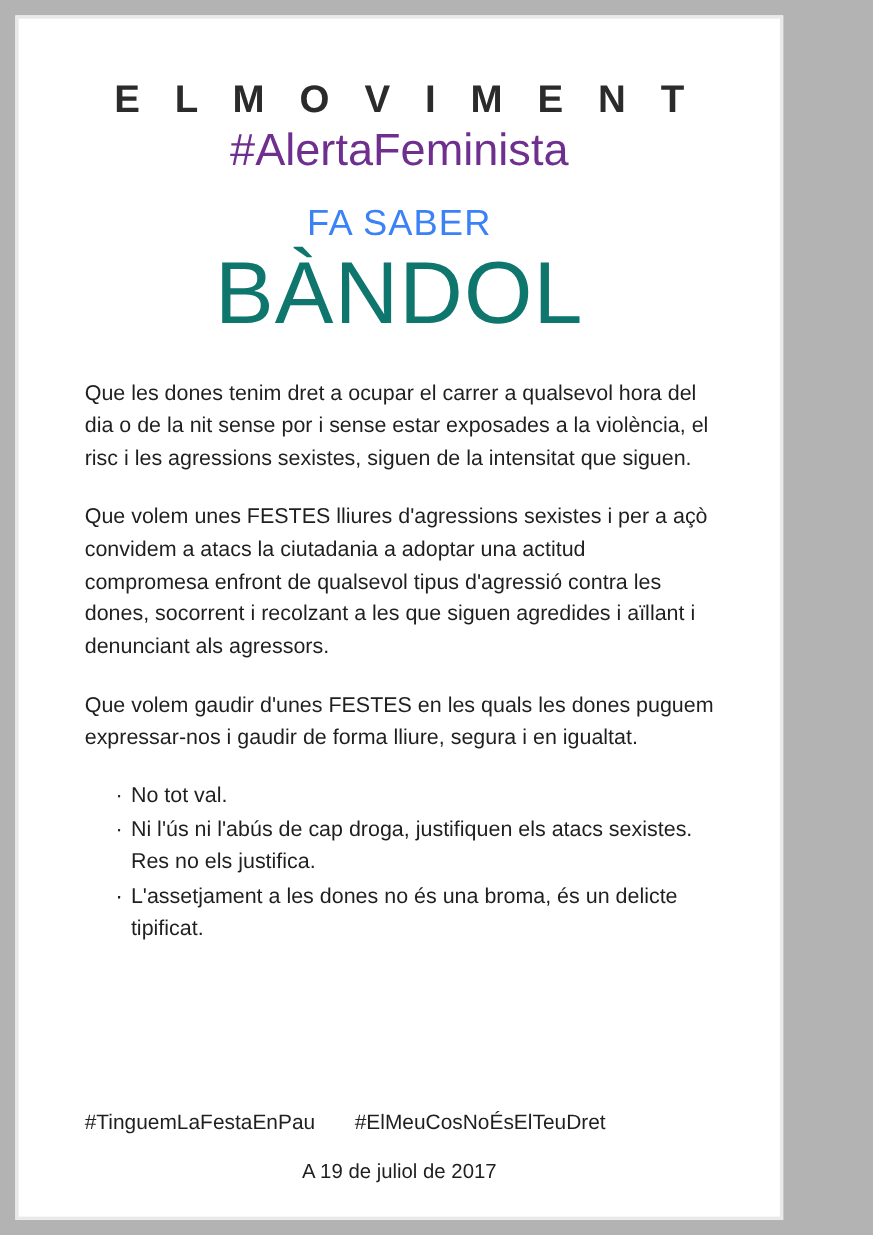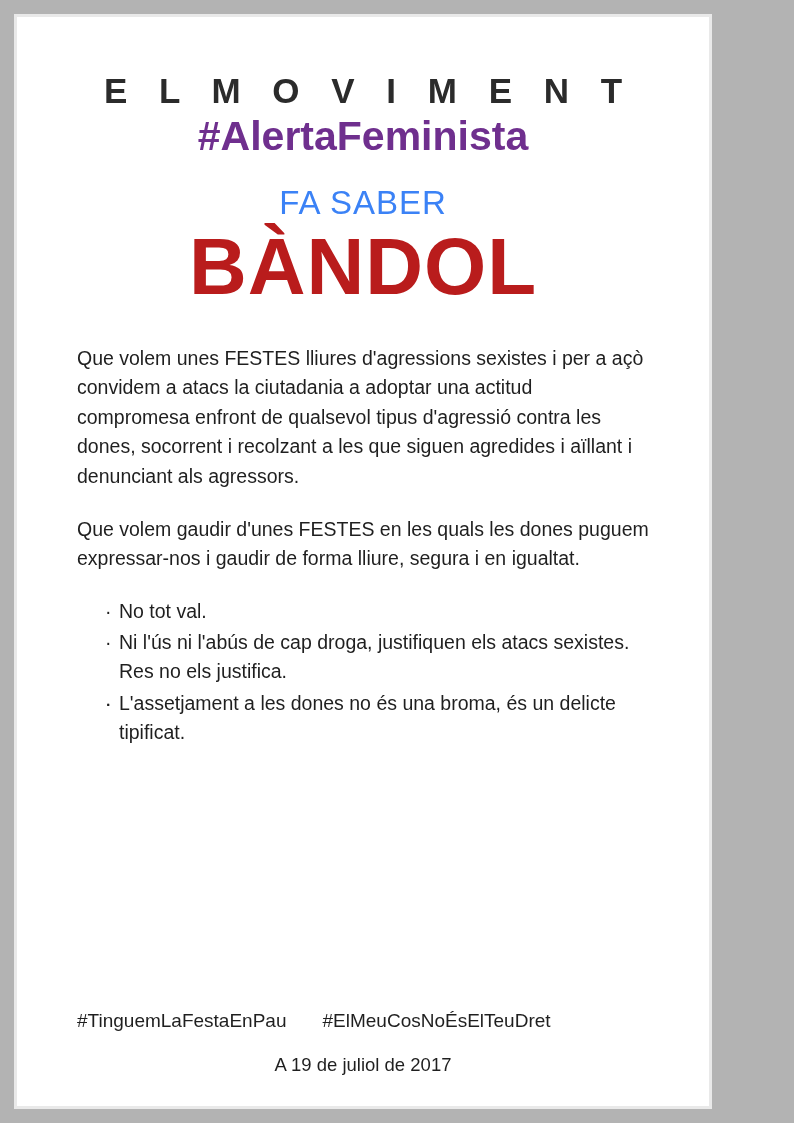--- a/index.html
+++ b/index.html
@@ -40,36 +40,36 @@
     font-size: 35px;
     font-weight: bold;
     letter-spacing: 11px;
     color: #2b2b2b;
     margin-top: 18px;
     margin-bottom: 2px;
     text-indent: 11px;
   }
   .hashtag-line {
     font-size: 41px;
-    font-weight: bold;
+    font-weight: normal;
     color: #6f2f8e;
     letter-spacing: 0px;
     margin-bottom: 14px;
   }
   .fa-saber-line {
     font-size: 33px;
     color: #3b82f6;
     letter-spacing: 1px;
     margin-top: 24px;
     margin-bottom: 0px;
   }
   .bandol-line {
     font-size: 80px;
-    font-weight: bold;
-    color: #b91c1c;
+    font-weight: normal;
+    color: #0f766e;
     letter-spacing: 1px;
     line-height: 1.02;
     margin-top: 4px;
     margin-bottom: 10px;
   }
   .body-block {
     margin-top: 26px;
     color: #1f1f1f;
   }
   .para {
@@ -119,20 +119,21 @@
   <div class="poster-frame">
 
     <div class="header-block">
       <div class="movement-line">E L   M O V I M E N T</div>
       <div class="hashtag-line">#AlertaFeminista</div>
       <div class="fa-saber-line">FA SABER</div>
       <div class="bandol-line">BÀNDOL</div>
     </div>
 
     <div class="body-block">
+      <p class="para">Que les dones tenim dret a ocupar el carrer a qualsevol hora del dia o de la nit sense por i sense estar exposades a la violència, el risc i les agressions sexistes, siguen de la intensitat que siguen.</p>
       <p class="para">Que volem unes FESTES lliures d'agressions sexistes i per a açò convidem a atacs la ciutadania a adoptar una actitud compromesa enfront de qualsevol tipus d'agressió contra les dones, socorrent i recolzant a les que siguen agredides i aïllant i denunciant als agressors.</p>
       <p class="para">Que volem gaudir d'unes FESTES en les quals les dones puguem expressar-nos i gaudir de forma lliure, segura i en igualtat.</p>
 
       <ul class="bullets">
         <li>
           <span class="dot">·</span>
           <span>No tot val.</span>
         </li>
         <li>
           <span class="dot">·</span>

